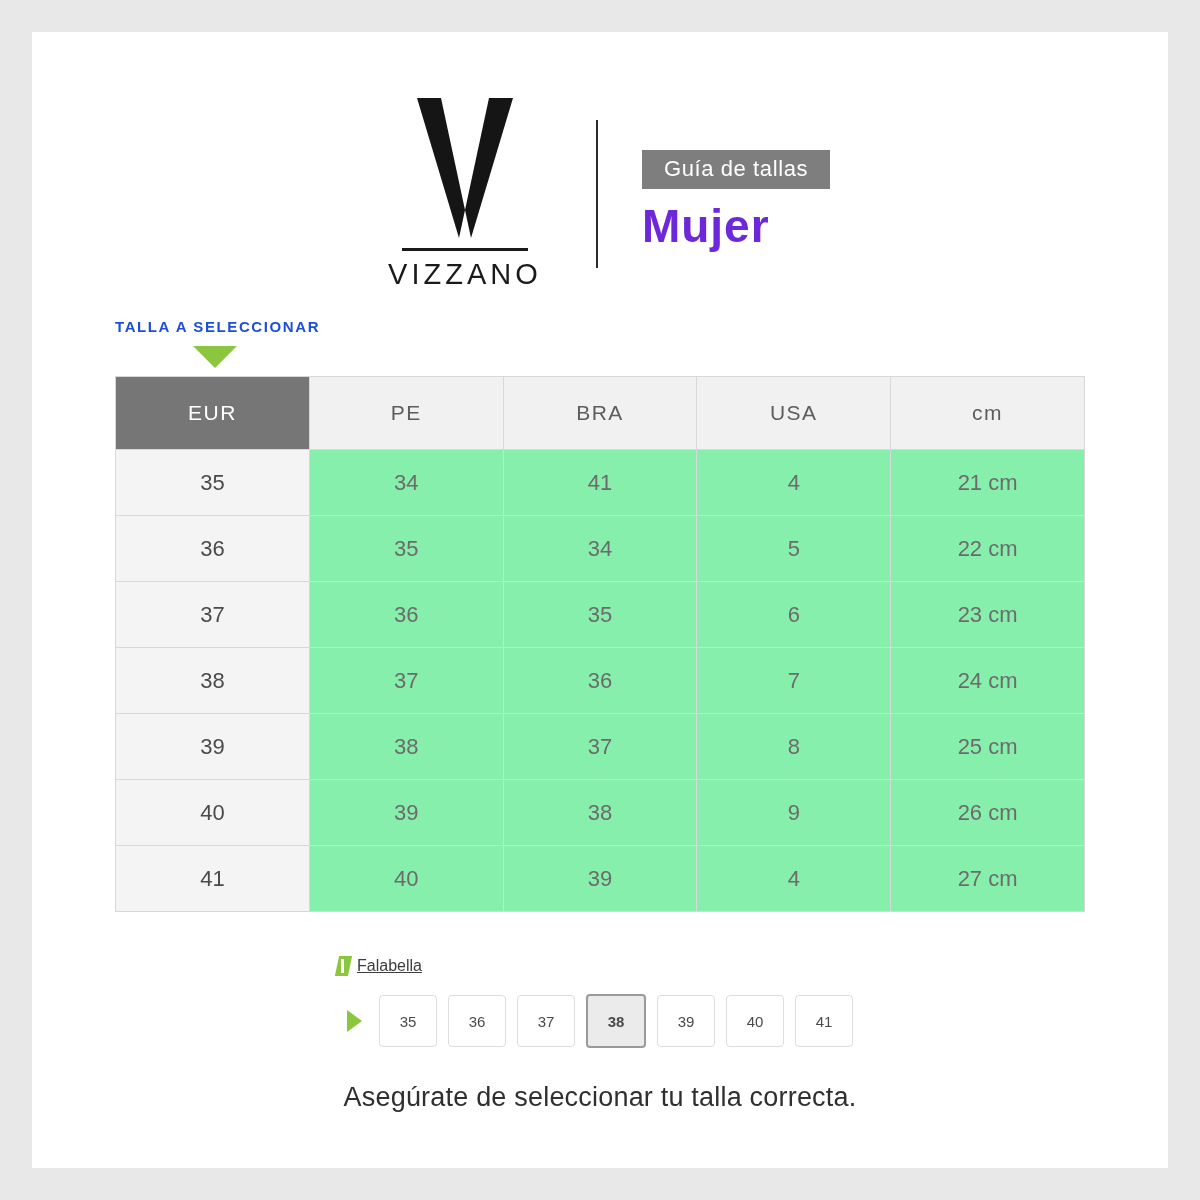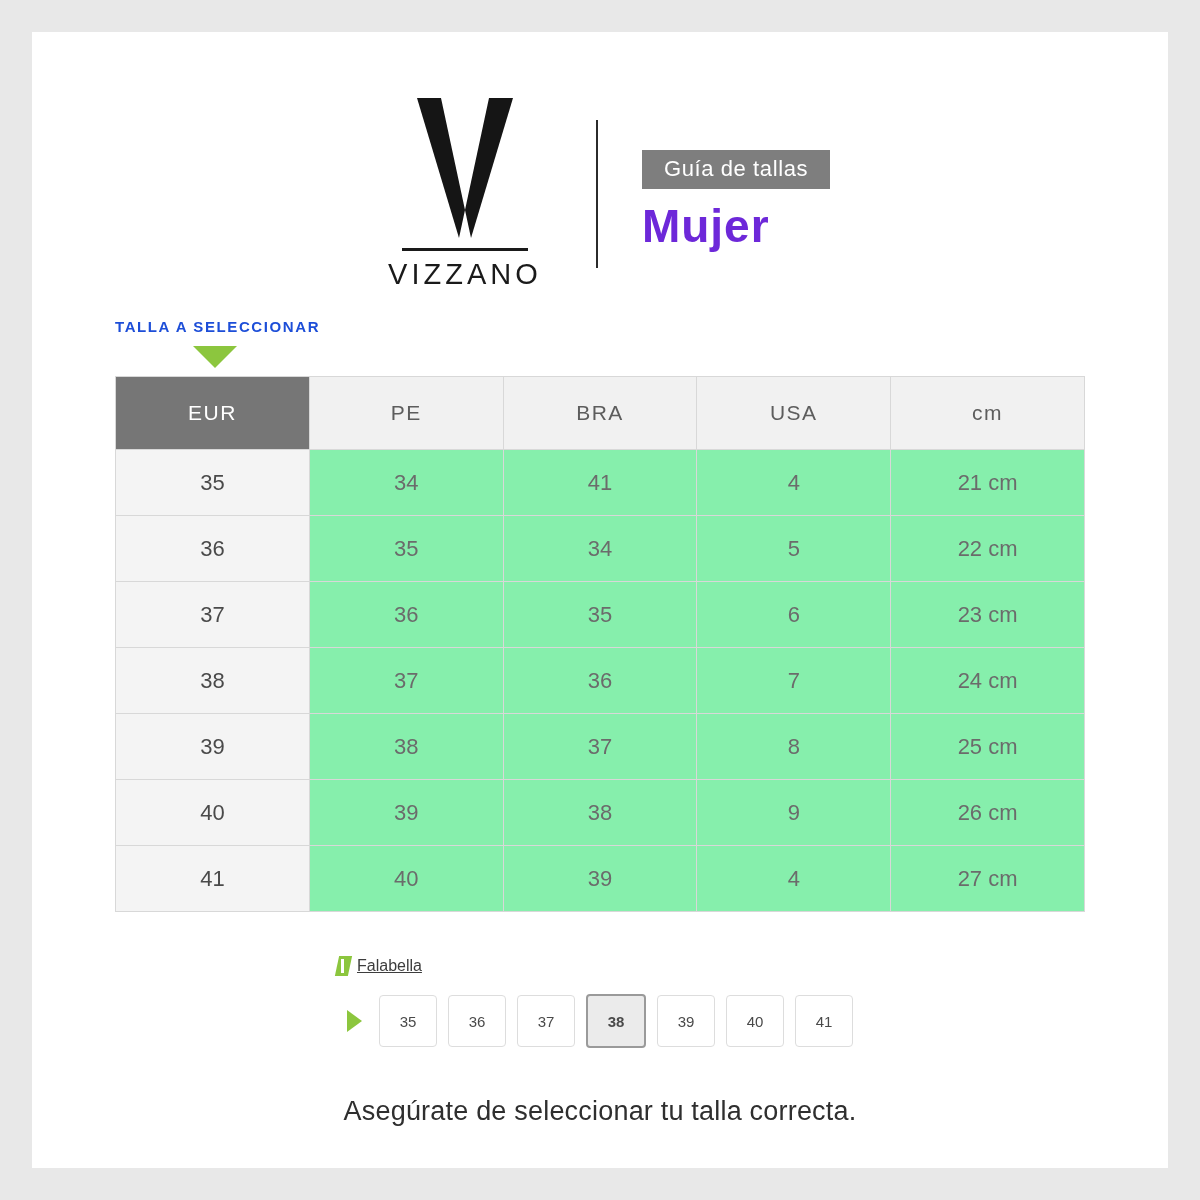--- a/index.html
+++ b/index.html
@@ -210,21 +210,21 @@
     color: #4a4a4a;
     background: #ffffff;
   }
   .size-chip.selected {
     background: #ebebeb;
     border: 2px solid #9a9a9a;
     font-weight: 700;
   }
 
   .footnote {
-    margin-top: 48px;
+    margin-top: 34px;
     font-size: 27px;
     color: #2f2f2f;
     letter-spacing: 0.2px;
   }
 </style>
 </head>
 <body>
 
 <div id="page">
   <div class="card">

